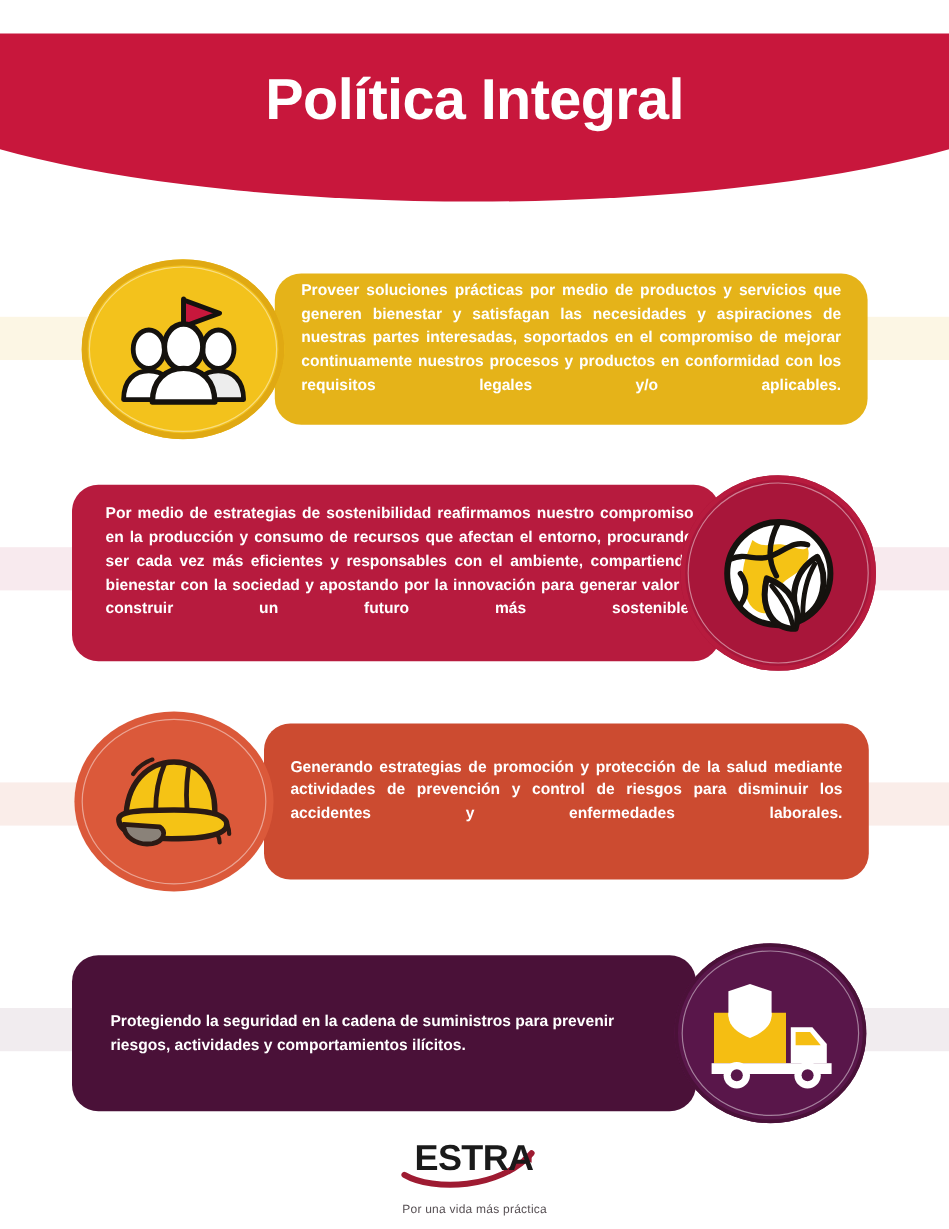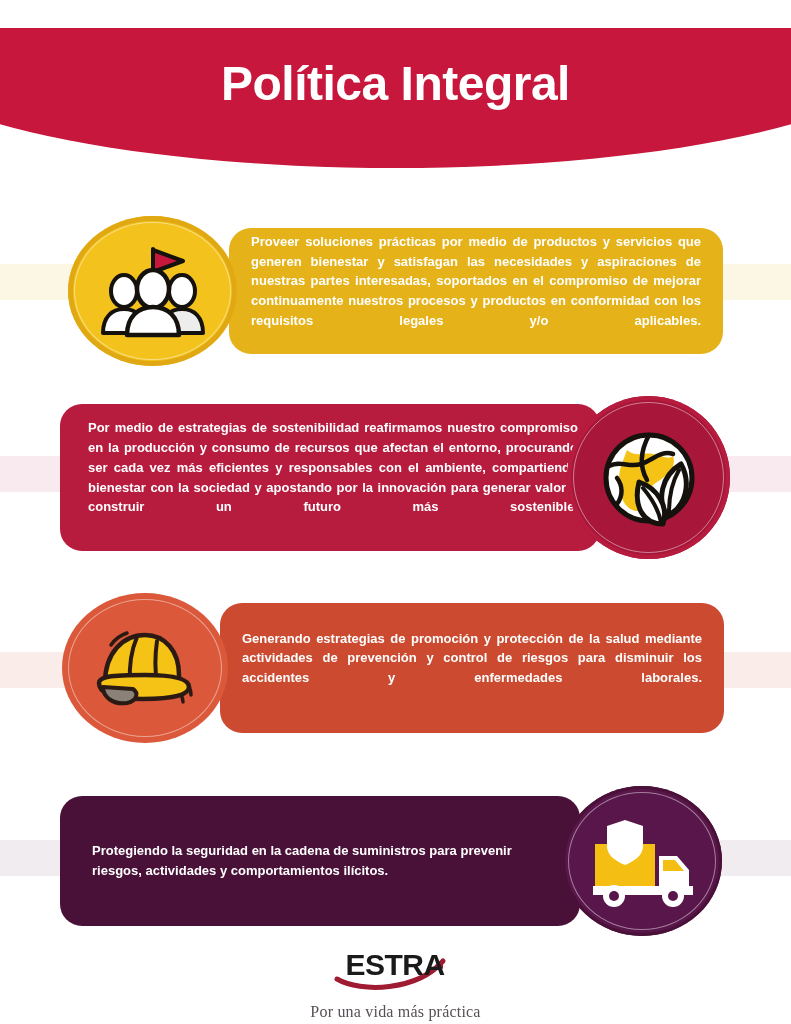--- a/index.html
+++ b/index.html
@@ -151,23 +151,23 @@
   .footer {
     position: absolute;
     left: 0; right: 0;
     top: 915px;
     text-align: center;
     z-index: 2;
   }
   .logo-mark { display: block; margin: 0 auto; }
   .footer-tagline {
     margin-top: 8px;
-    font-size: 16px;
+    font-size: 10px;
     color: #575054;
-    font-family: Liberation Serif, serif;
+    font-family: Liberation Sans, sans-serif;
     letter-spacing: 0.2px;
   }
 </style>
 </head>
 <body>
 
 <div id="page">
 
   <div class="stripe stripe-1"></div>
   <div class="stripe stripe-2"></div>

